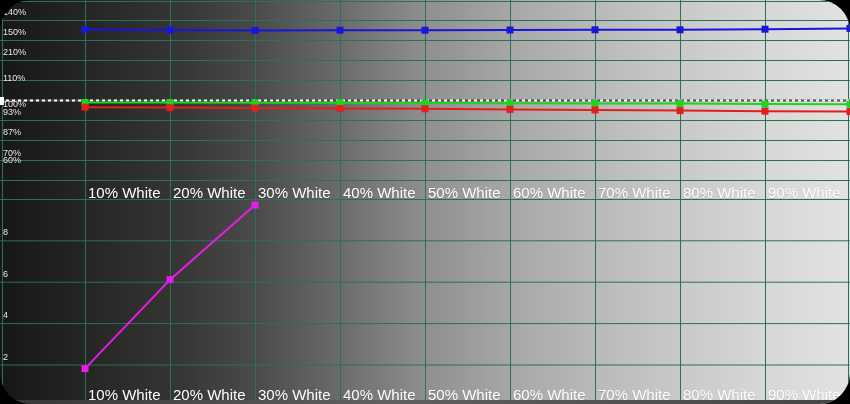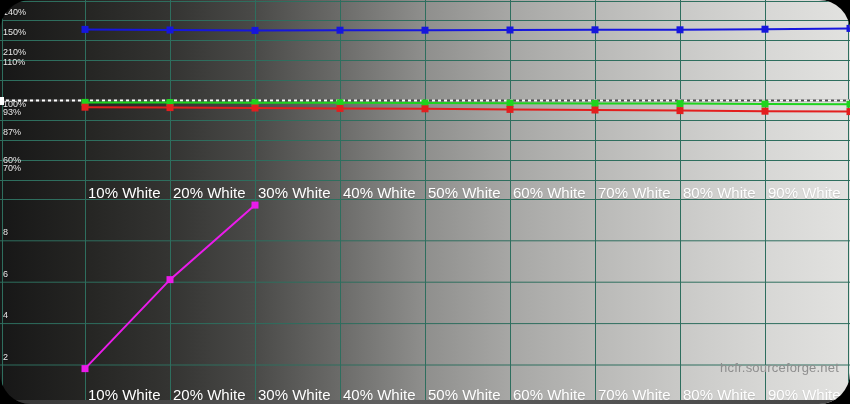--- a/index.html
+++ b/index.html
@@ -113,25 +113,25 @@
         <polyline points="85,368.64 170,279.63 255,205.11" fill="none" stroke="#ea1bea" stroke-width="2"></polyline>
         <rect x="81.5" y="365.14" width="7" height="7" fill="#ea1bea"></rect>
         <rect x="166.5" y="276.13" width="7" height="7" fill="#ea1bea"></rect>
         <rect x="251.5" y="201.61" width="7" height="7" fill="#ea1bea"></rect>
       </g>
     </svg>
   <div id="labels">
       <span class="ylab" style="top:7.0px">140%</span>
       <span class="ylab" style="top:27.0px">150%</span>
       <span class="ylab" style="top:47.0px">210%</span>
-      <span class="ylab" style="top:57px">110%</span>
+      <span class="ylab" style="top:73px">110%</span>
       <span class="ylab" style="top:99px">100%</span>
       <span class="ylab" style="top:107.0px">93%</span>
       <span class="ylab" style="top:127.0px">87%</span>
-      <span class="ylab" style="top:163px">70%</span>
+      <span class="ylab" style="top:148px">70%</span>
       <span class="ylab" style="top:155px">60%</span>
       <span class="ylab" style="top:227.3px">8</span>
       <span class="ylab" style="top:268.7px">6</span>
       <span class="ylab" style="top:310.1px">4</span>
       <span class="ylab" style="top:351.5px">2</span>
       <span class="xlab" style="left:88px;top:187px">10% White</span>
       <span class="xlab" style="left:173px;top:187px">20% White</span>
       <span class="xlab" style="left:258px;top:187px">30% White</span>
       <span class="xlab" style="left:343px;top:187px">40% White</span>
       <span class="xlab" style="left:428px;top:187px">50% White</span>
@@ -143,15 +143,14 @@
       <span class="xlab" style="left:173px;top:389px">20% White</span>
       <span class="xlab" style="left:258px;top:389px">30% White</span>
       <span class="xlab" style="left:343px;top:389px">40% White</span>
       <span class="xlab" style="left:428px;top:389px">50% White</span>
       <span class="xlab" style="left:513px;top:389px">60% White</span>
       <span class="xlab" style="left:598px;top:389px">70% White</span>
       <span class="xlab" style="left:683px;top:389px">80% White</span>
       <span class="xlab" style="left:768px;top:389px">90% White</span>
     </div>
   <div class="edge-marker"></div>
-  <div class="watermark">hcfr.sourceforge.net</div>
   <div class="bottom-strip"></div>
 </div>
 
 </body></html>

